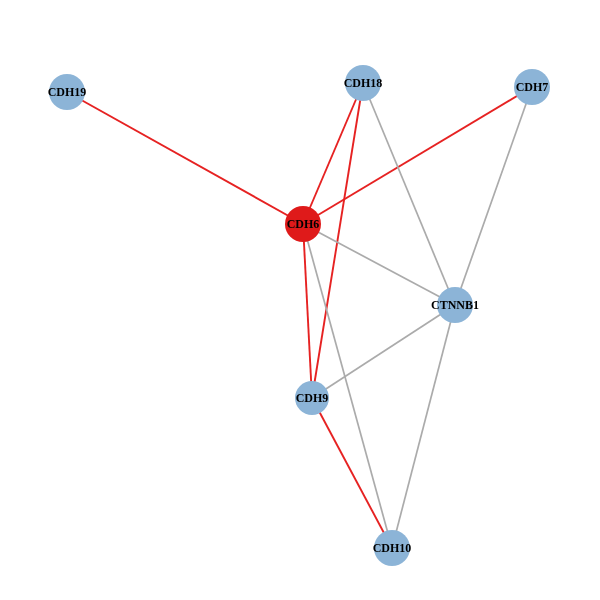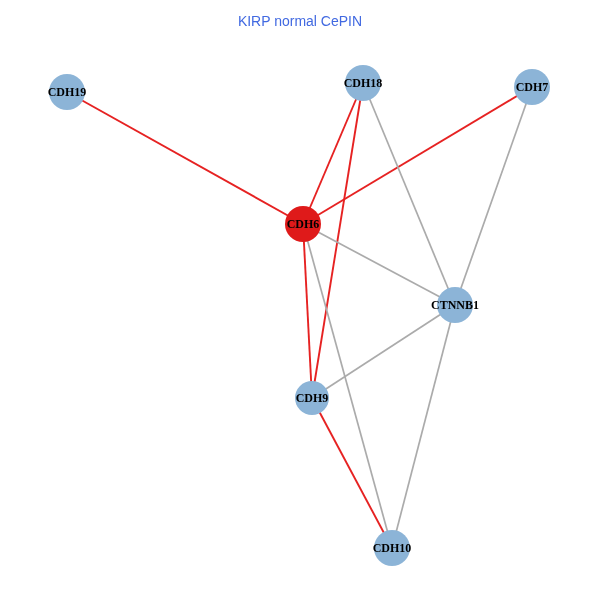--- a/index.html
+++ b/index.html
@@ -35,21 +35,20 @@
     font-family: "Liberation Serif", serif;
     font-weight: bold;
     font-size: 12px;
     text-anchor: middle;
   }
 </style>
 </head>
 <body>
 
 <div class="plot-container">
-  <div class="plot-title" style="color: rgb(65, 105, 225);">KIRP normal CePIN</div>
   <svg id="graph-svg" class="graph-svg" width="600" height="600" viewBox="0 0 600 600">
       <line x1="303" y1="224" x2="67" y2="92" stroke="#E62222" stroke-width="1.9"></line>
       <line x1="303" y1="224" x2="363" y2="83" stroke="#E62222" stroke-width="1.9"></line>
       <line x1="303" y1="224" x2="532" y2="87" stroke="#E62222" stroke-width="1.9"></line>
       <line x1="303" y1="224" x2="312" y2="398" stroke="#E62222" stroke-width="1.9"></line>
       <line x1="312" y1="398" x2="363" y2="83" stroke="#E62222" stroke-width="1.9"></line>
       <line x1="312" y1="398" x2="392" y2="548" stroke="#E62222" stroke-width="1.9"></line>
       <line x1="303" y1="224" x2="455" y2="305" stroke="#ABABAB" stroke-width="1.7"></line>
       <line x1="303" y1="224" x2="392" y2="548" stroke="#ABABAB" stroke-width="1.7"></line>
       <line x1="363" y1="83" x2="455" y2="305" stroke="#ABABAB" stroke-width="1.7"></line>

